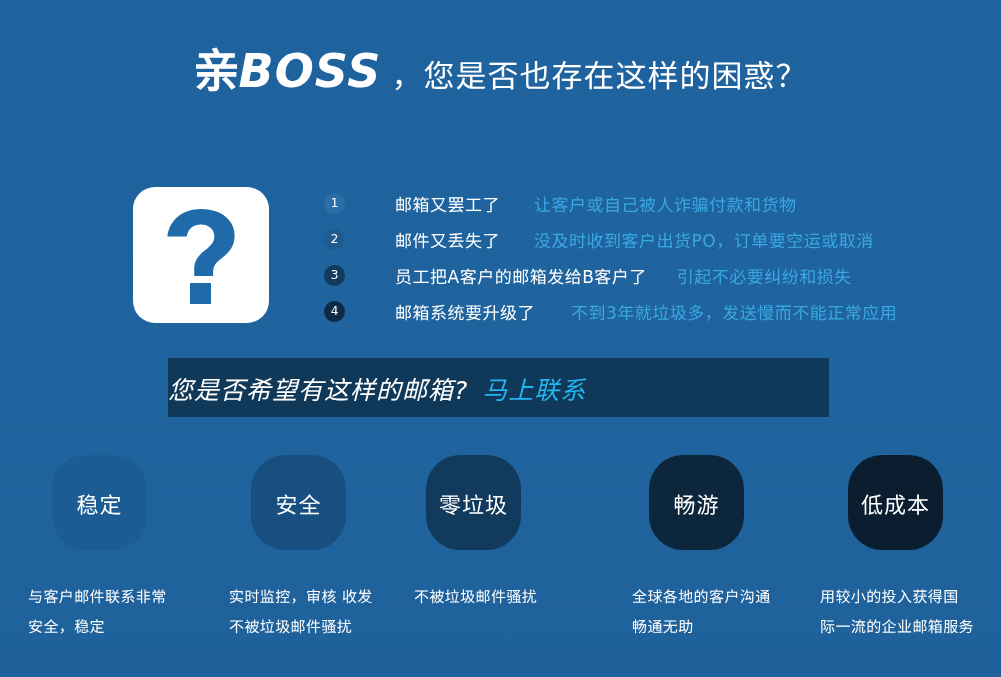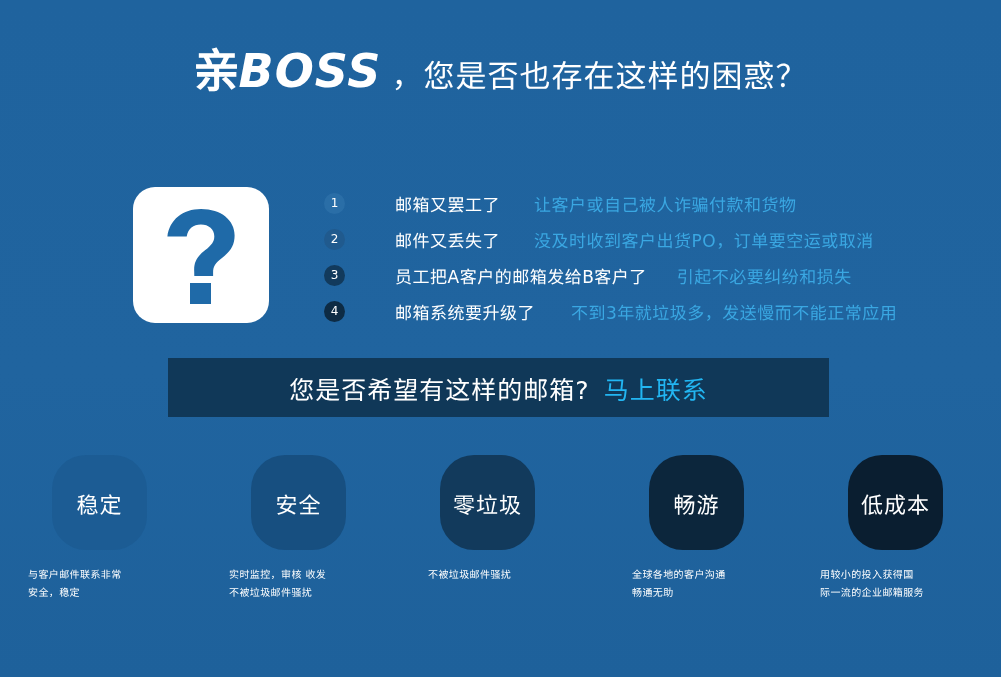--- a/index.html
+++ b/index.html
@@ -119,22 +119,23 @@
   
   .cta-banner {
     position: absolute;
     left: 168px;
     top: 358px;
     width: 661px;
     height: 59px;
     background: #103858;
     display: flex;
     align-items: center;
-    justify-content: center;
-    white-space: nowrap;
+    justify-content: flex-start;
+    white-space: nowrap;
+    font-style: italic;
   }
   .cta-text {
     color: #ffffff;
     font-size: 25px;
     letter-spacing: 1px;
   }
   .cta-link {
     color: #22b6f2;
     font-size: 25px;
     letter-spacing: 1px;
@@ -161,31 +162,31 @@
     border-radius: 34px;
     display: flex;
     align-items: center;
     justify-content: center;
     color: #ffffff;
     font-size: 22px;
     letter-spacing: 1px;
     white-space: nowrap;
   }
   .feature .caption {
-    margin-top: 16px;
-    color: #ffffff;
-    font-size: 10px;
-    line-height: 18px;
+    margin-top: 32px;
+    color: #ffffff;
+    font-size: 15px;
+    line-height: 30px;
     letter-spacing: 0.4px;
     white-space: pre-line;
   }
 
   .feature.f1 { left: 52px; }
   .feature.f2 { left: 251px; }
-  .feature.f3 { left: 440px; }
+  .feature.f3 { left: 426px; }
   .feature.f4 { left: 649px; }
   .feature.f5 { left: 848px; }
 
   .feature.f1 .blob { background: #1c5c94; }
   .feature.f2 .blob { background: #174f80; }
   .feature.f3 .blob { background: #123a5c; }
   .feature.f4 .blob { background: #0c263c; }
   .feature.f5 .blob { background: #0a1e30; }
 
   .feature.f1 .caption { margin-left: -24px; }

